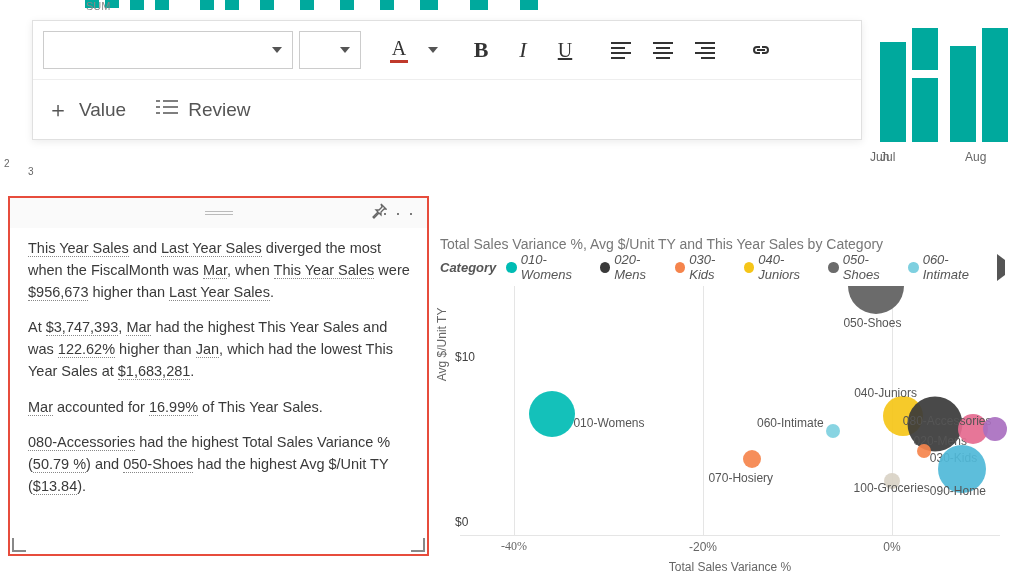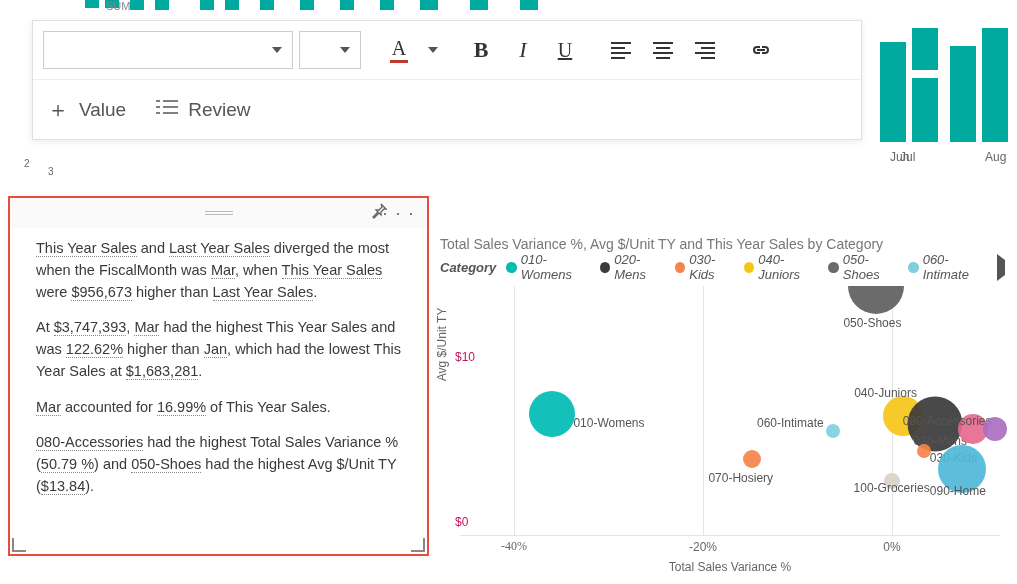--- a/index.html
+++ b/index.html
@@ -13,21 +13,21 @@
     position: relative;
     overflow: hidden;
   }
   
   .top-chart {
     position: absolute;
     top: 0; left: 0; right: 0; height: 170px;
     z-index: 0;
   }
   .bar { position: absolute; background: #00a99d; }
-  .axis-label { position: absolute; font-size: 12px; color: #666; padding-left: 20px; }
+  .axis-label { position: absolute; font-size: 12px; color: #666; }
   
   
   .toolbar {
     position: absolute;
     top: 20px; left: 32px;
     width: 830px;
     background: #fff;
     border: 1px solid #e0e0e0;
     box-shadow: 0 2px 8px rgba(0,0,0,0.08);
     z-index: 5;
@@ -92,37 +92,37 @@
   .narrative-body {
     padding: 10px 14px 10px 14px;
     font-size: 14.5px;
     line-height: 1.5;
     color: #3a3a3a;
     height: 322px;
     overflow-y: auto;
   }
   .narrative-body::-webkit-scrollbar { width: 10px; }
   .narrative-body::-webkit-scrollbar-thumb { background:#ccc; border-radius:4px;}
-  .narrative-body p { margin: 0 0 14px 12px; }
+  .narrative-body p { margin: 0 0 14px 4px; }
   .ul { border-bottom: 1px dotted #888; }
   
   
   .bubble-chart {
     position: absolute;
     top: 236px; left: 440px;
     width: 565px; height: 330px;
   }
   .chart-title { font-size: 14px; color: #777; }
   .legend { display:flex; align-items:center; gap: 6px; font-size: 13px; color:#555; flex-wrap:nowrap; margin-bottom: 4px; font-style: italic;}
   .legend-item { display:flex; align-items:center; gap:4px;}
   .swatch { width:11px; height:11px; border-radius:50%; }
   .legend-label { font-weight:600; color:#555; margin-right:4px;}
   .plot { position:relative; width: 540px; height: 250px; margin-left: 20px;}
   .yaxis-label { position:absolute; left:-18px; top: 50%; transform: rotate(-90deg) translateX(50%); transform-origin:left; font-size:12px; color:#666;}
-  .ytick { position:absolute; left:-5px; font-size:12px; color:#be185d; transform:translateY(-50%);}
+  .ytick { position:absolute; left:-5px; font-size:12px; color:#404040; transform:translateY(-50%);}
   .xtick { position:absolute; bottom:-18px; font-size:12px; color:#666; transform:translateX(-50%);}
   .xaxis-label { position:absolute; bottom:-38px; left:50%; transform:translateX(-50%); font-size:12px; color:#666;}
   .gridv { position:absolute; top:0; bottom:0; width:1px; background:#e5e5e5;}
   .gridh { position:absolute; left:0; right:0; height:1px; background:#e5e5e5;}
   .bubble { position:absolute; border-radius:50%; transform:translate(-50%,-50%); opacity:0.92;}
   .blabel { position:absolute; font-size:12px; color:#555; white-space:nowrap;}
   .halfbubble { position:absolute; border-radius: 0 0 50px 50px; transform:translateX(-50%);}
   .tri-right { width:0;height:0;border-top:6px solid transparent;border-bottom:6px solid transparent;border-left:8px solid #555;}
 </style>
 </head>

